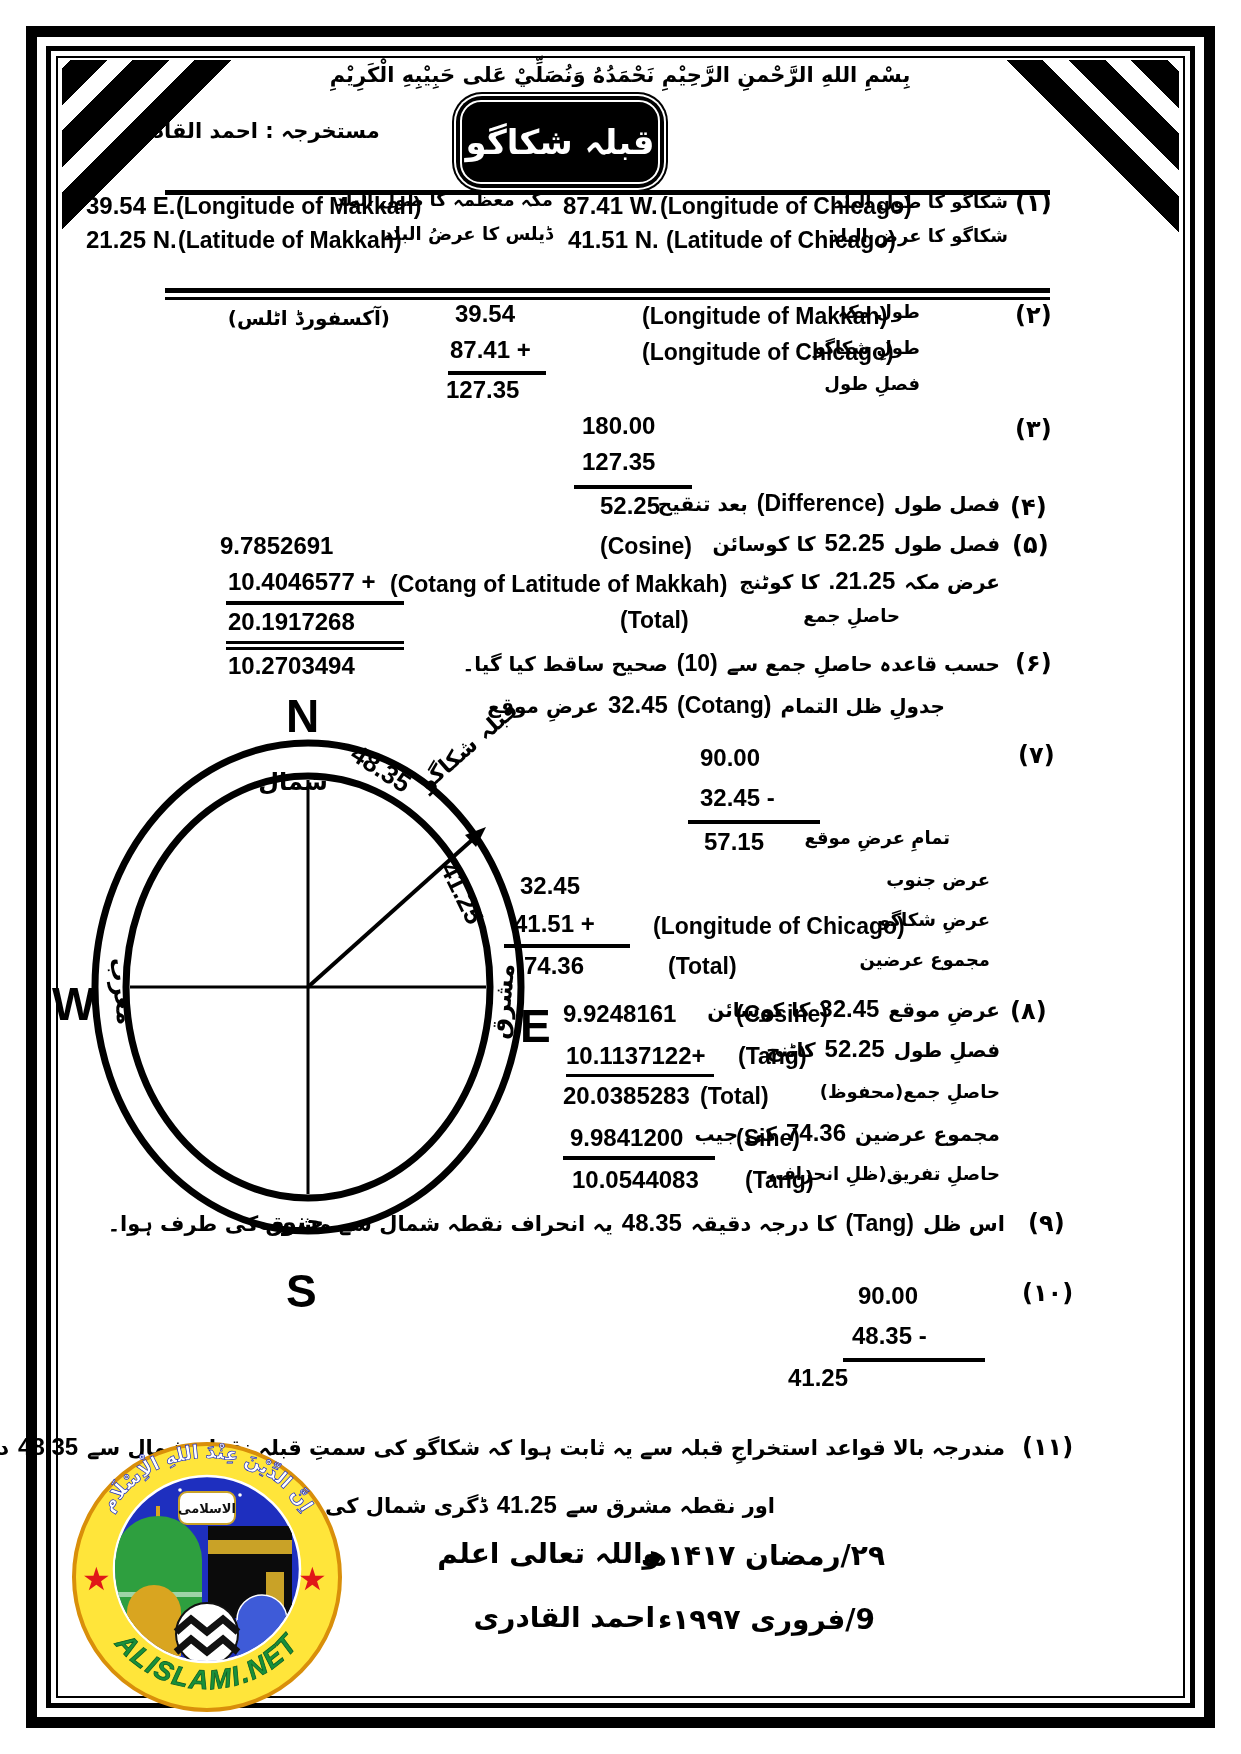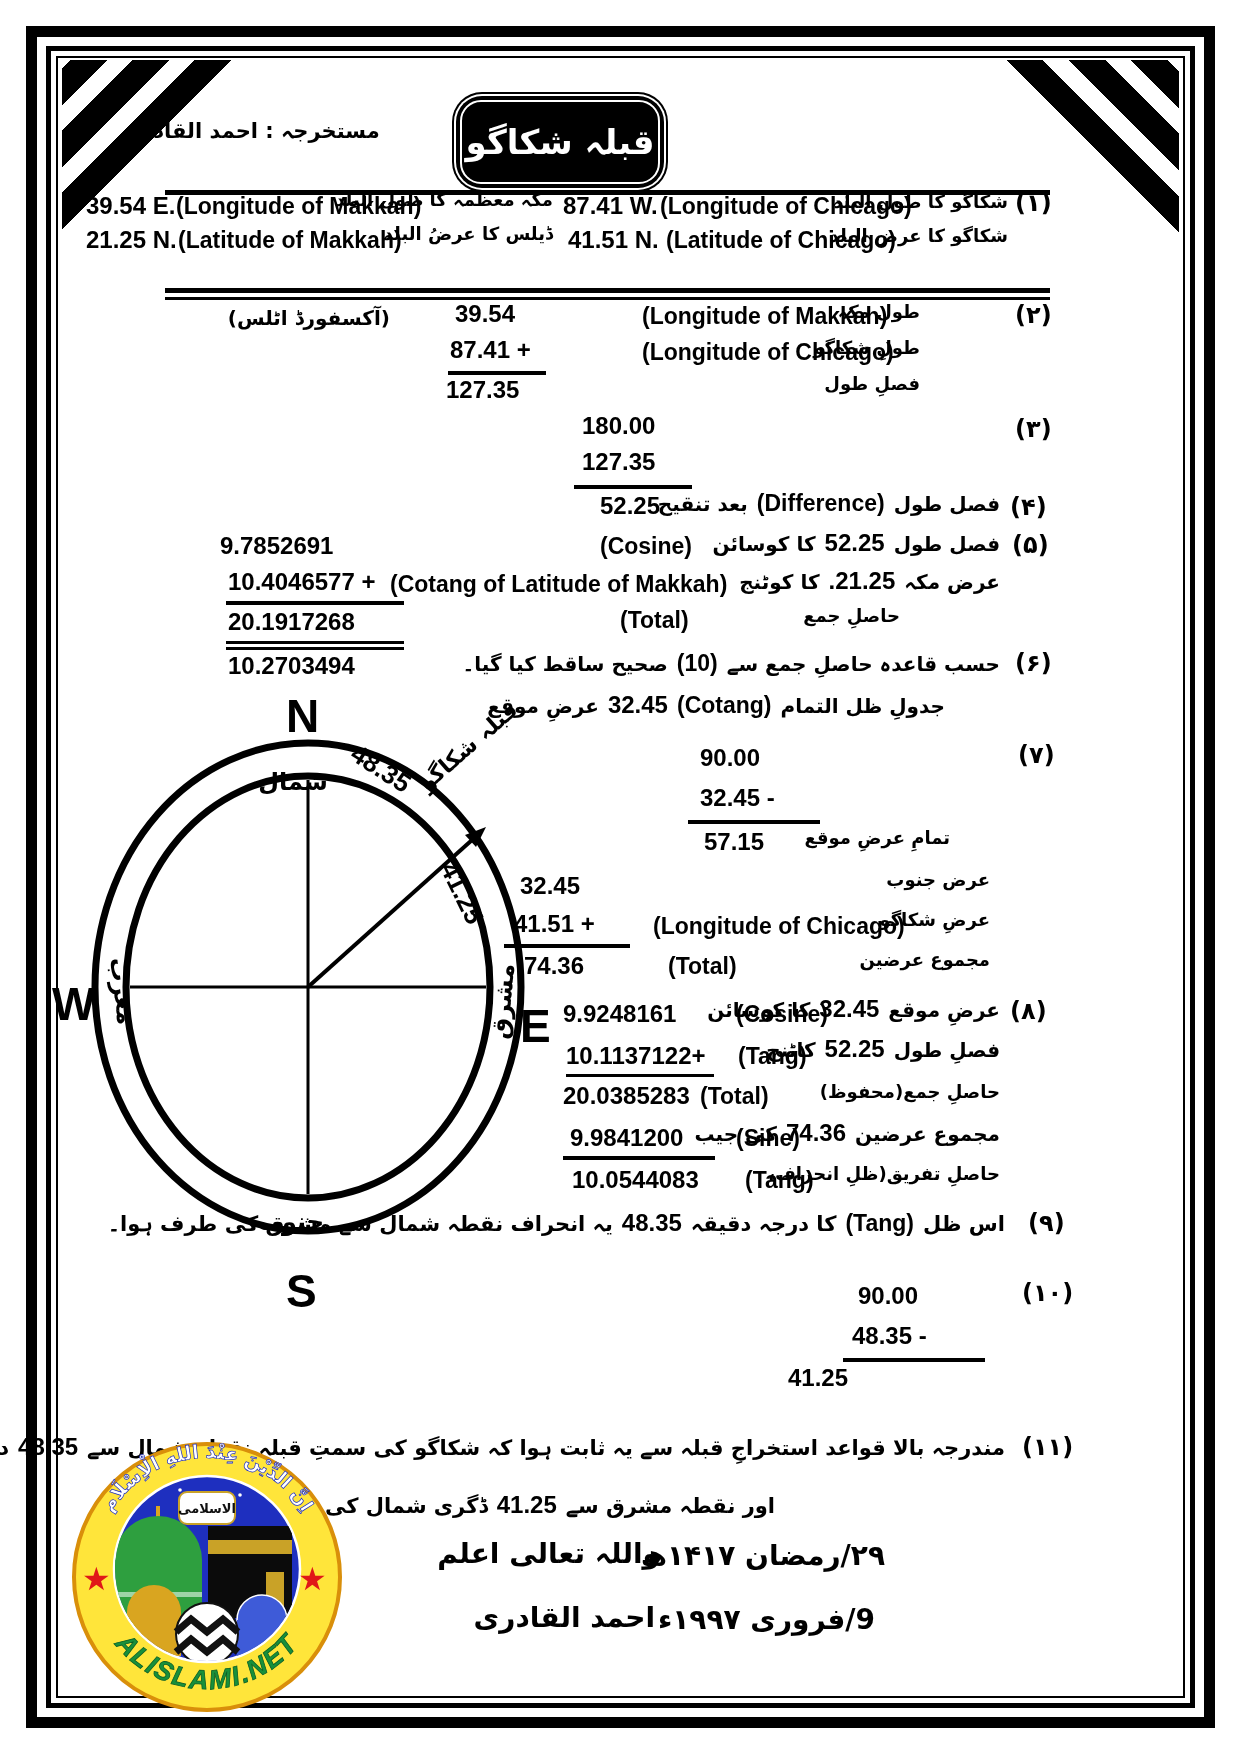--- a/index.html
+++ b/index.html
@@ -41,20 +41,21 @@
 <body>
 
 <div class="page">
 
   <div class="f1"></div>
   <div class="f2"></div>
   <div class="f3"></div>
   <div class="deco deco-left"></div>
   <div class="deco deco-right"></div>
 
+  <div class="t bismillah">بِسْمِ اللهِ الرَّحْمنِ الرَّحِيْمِ نَحْمَدُهُ وَنُصَلِّيْ عَلی حَبِيْبِهِ الْكَرِيْمِ</div>
   <div class="t extractor">مستخرجہ : احمد القادری</div>
   <div class="titlebox">
     <div class="inner"></div>
     <div class="title-text">قبلہ شکاگو</div>
   </div>
   <div class="rule" style="left:165px;top:190px;width:885px;height:5px"></div>
 
   <div class="mk" style="left:1015px;top:188px">(۱)</div>
   <div class="t ur" style="right:233px;top:188px">شکاگو کا طول البلد</div>
   <div class="t en" style="left:660px;top:192px">(Longitude of Chicago)</div>

